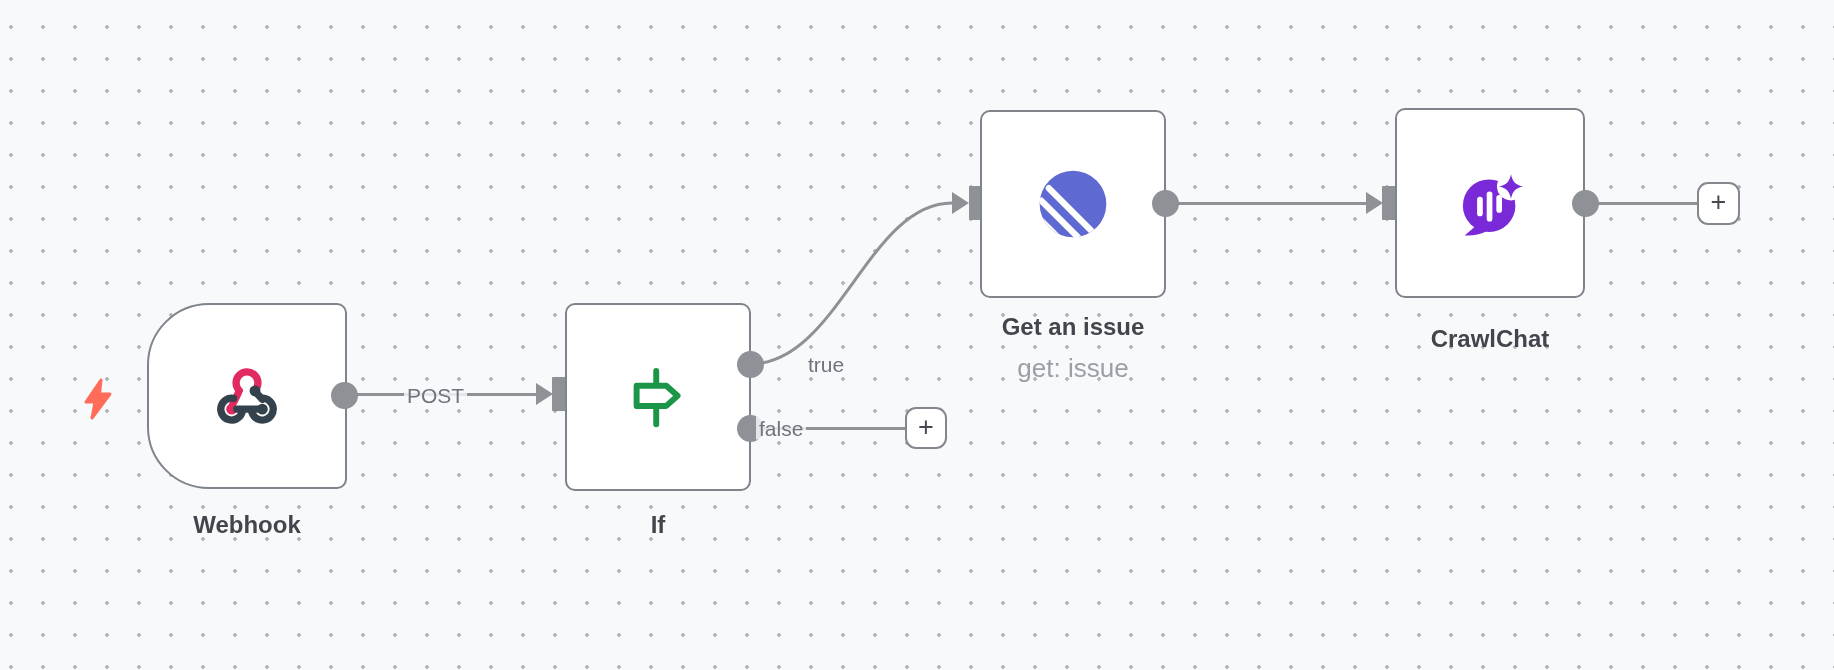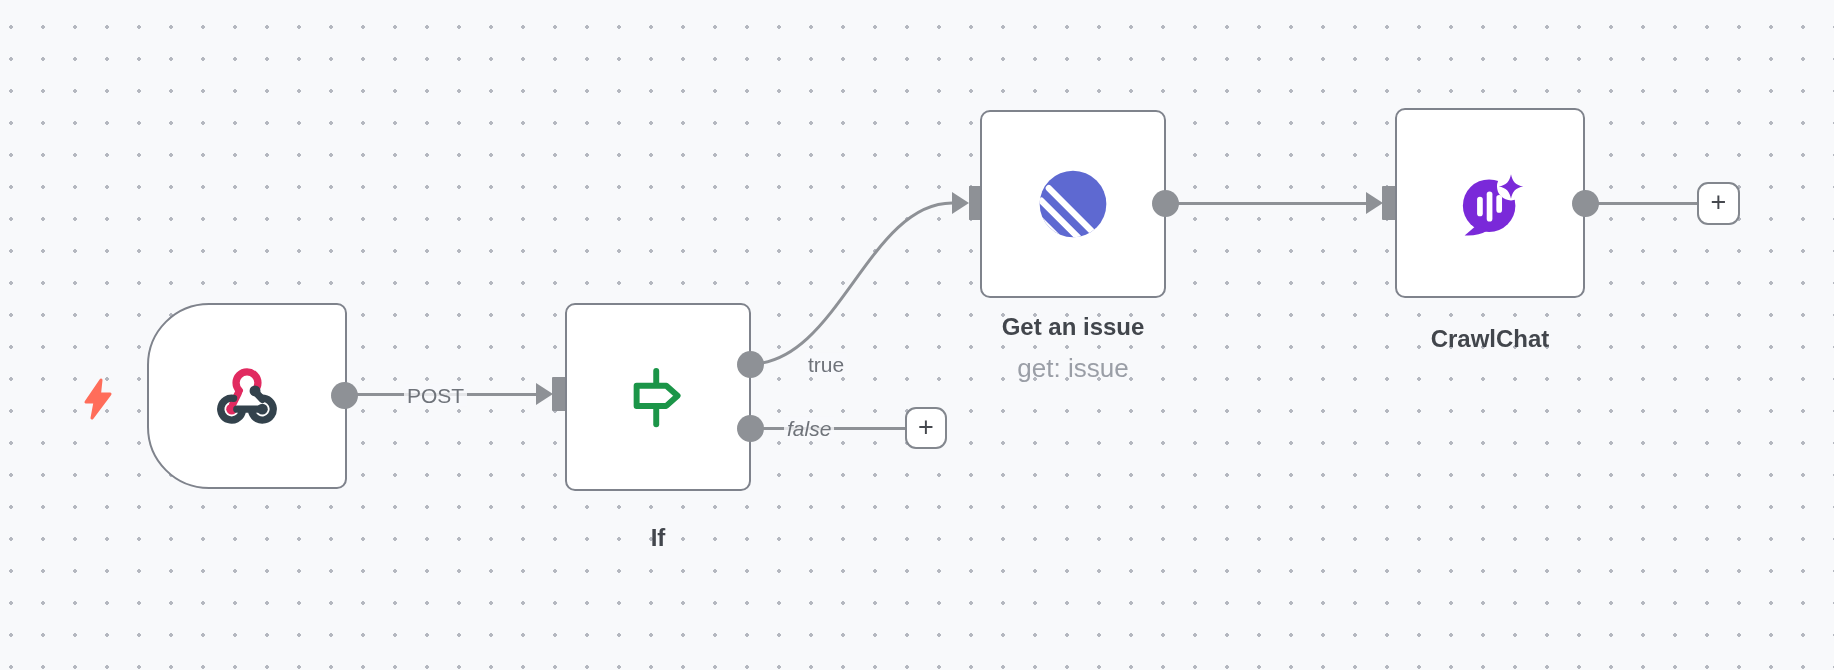--- a/index.html
+++ b/index.html
@@ -96,36 +96,37 @@
         <circle cx="59" cy="41" r="7.5" fill="#33424c" stroke="none"></circle>
         <path d="M60.5 43.5 L69 52.5" stroke="#33424c" stroke-width="10"></path>
         <path d="M69 51 A15 15 0 1 1 54.9 71.1" stroke="#33424c" stroke-width="10"></path>
         <circle cx="69" cy="66" r="7.5" fill="#33424c" stroke="none"></circle>
         <path d="M34 66 H69" stroke="#33424c" stroke-width="10"></path>
       </g>
     </svg>
   </div>
   <div class="port-out" style="left:331px;top:382px;"></div>
   <div class="wire-label" style="left:356px;top:395px;margin-left:48px;">POST</div>
+  <div class="node-title" style="left:247px;top:510px;">Webhook</div>
 
   <div class="arrowhead" style="left:536px;top:383px;"></div>
   <div class="port-in-rect" style="left:552px;top:377px;width:16px;height:34px;"></div>
   <div class="node" style="left:565px;top:303px;width:186px;height:188px;">
     <svg class="icon" width="76" height="76" viewBox="0 0 64 64">
       <g fill="none" stroke="#1b9548" stroke-width="5" stroke-linecap="round" stroke-linejoin="round">
         <path d="M30.5 10 V55"></path>
         <path d="M14 22.5 H39 L48.5 31 L39 39.5 H14 Z" fill="#ffffff"></path>
       </g>
     </svg>
   </div>
   <div class="port-out" style="left:737px;top:350.5px;"></div>
   <div class="wire-label" style="left:778px;top:364px;margin-left:27px;">true</div>
   <div class="port-out" style="left:737px;top:414.5px;"></div>
-  <div class="wire-label" style="left:784px;top:428px;font-style:italic;">false</div>
-  <div class="node-title" style="left:658px;top:523px;">If</div>
+  <div class="wire-label" style="left:756px;top:428px;">false</div>
+  <div class="node-title" style="left:658px;top:510px;">If</div>
   <div class="plus-btn" style="left:905px;top:407px;width:42px;height:42px;">
     <span>+</span>
   </div>
 
   <div class="arrowhead" style="left:952px;top:192px;"></div>
   <div class="port-in-rect" style="left:969px;top:186px;width:16px;height:34px;"></div>
   <div class="node" style="left:980px;top:110px;width:186px;height:188px;">
     <svg class="icon" width="80" height="80" viewBox="0 0 96 96">
       <defs>
           <clipPath id="lincl">

